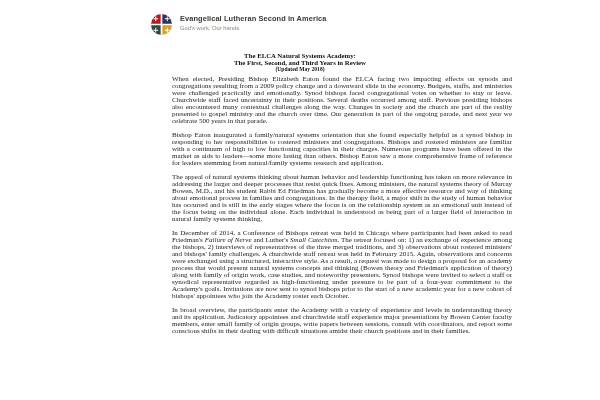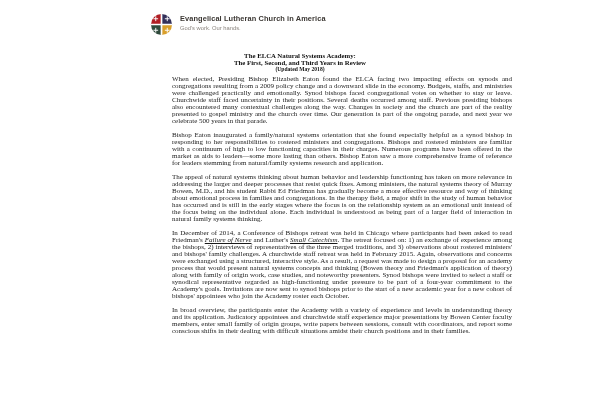--- a/index.html
+++ b/index.html
@@ -19,21 +19,21 @@
   .tagline{font-size:5.8px;color:#8a847e;line-height:7px;margin-top:2px;}
 
   
   .title-block{position:absolute;left:0;top:52px;width:600px;text-align:center;}
   .title-l1,.title-l2{font-size:6.8px;font-weight:bold;line-height:7px;color:#111;}
   .title-l3{font-size:5.6px;font-weight:bold;line-height:7px;color:#111;}
 
   
   .doc-body{position:absolute;left:172px;top:76px;width:340px;}
   .para{margin:0 0 7px 0;font-size:7px;line-height:7px;text-align:justify;color:#1b1b1b;}
-  .para i{font-style:italic;text-decoration:underline;}
+  .para i{font-style:italic;}
 </style>
 </head>
 <body>
 
 <div class="page">
 
   <div class="brand">
     <svg class="emblem" viewBox="0 0 24 24" aria-hidden="true">
       <defs>
           <clipPath id="circ">
@@ -43,21 +43,21 @@
       <g clip-path="url(#circ)">
         <rect x="0" y="0" width="12" height="12" fill="#b01e24"></rect>
         <rect x="12" y="0" width="12" height="12" fill="#33305a"></rect>
         <rect x="0" y="12" width="12" height="12" fill="#2f4a3c"></rect>
         <rect x="12" y="12" width="12" height="12" fill="#d99f2b"></rect>
         <path d="M6 3.5v5M3.5 6h5 M18 3.5v5M15.5 6h5 M6 15.5v5M3.5 18h5 M18 15.5v5M15.5 18h5" stroke="#ffffff" stroke-width="1"></path>
         <path d="M12 0v24M0 12h24" stroke="#ffffff" stroke-width="1.8"></path>
       </g>
     </svg>
     <div class="brand-text">
-      <div class="org-name">Evangelical Lutheran Church in America</div>
+      <div class="org-name">Evangelical Lutheran Second in America</div>
       <div class="tagline">God's work. Our hands.</div>
     </div>
   </div>
 
   <div class="title-block">
     <div class="title-l1">The ELCA Natural Systems Academy:</div>
     <div class="title-l2">The First, Second, and Third Years in Review</div>
     <div class="title-l3">(Updated May 2018)</div>
   </div>
 

